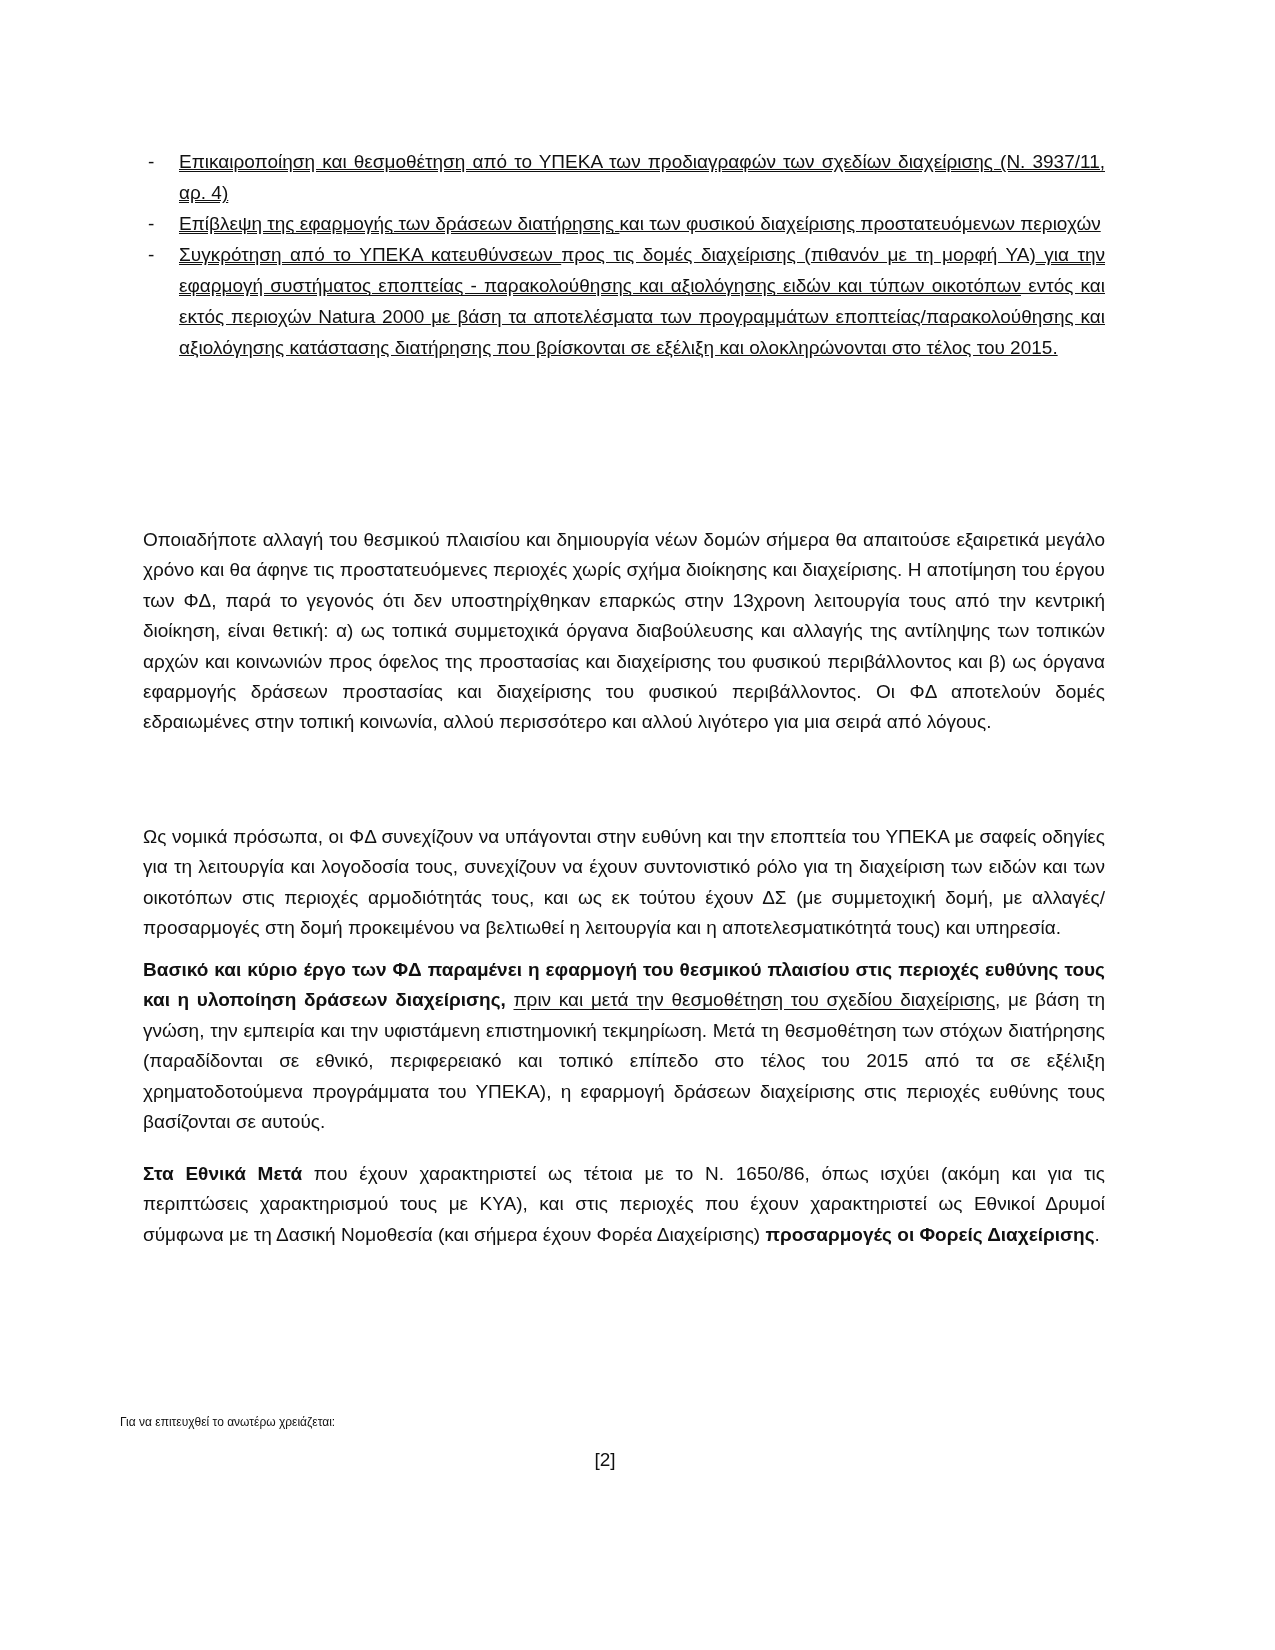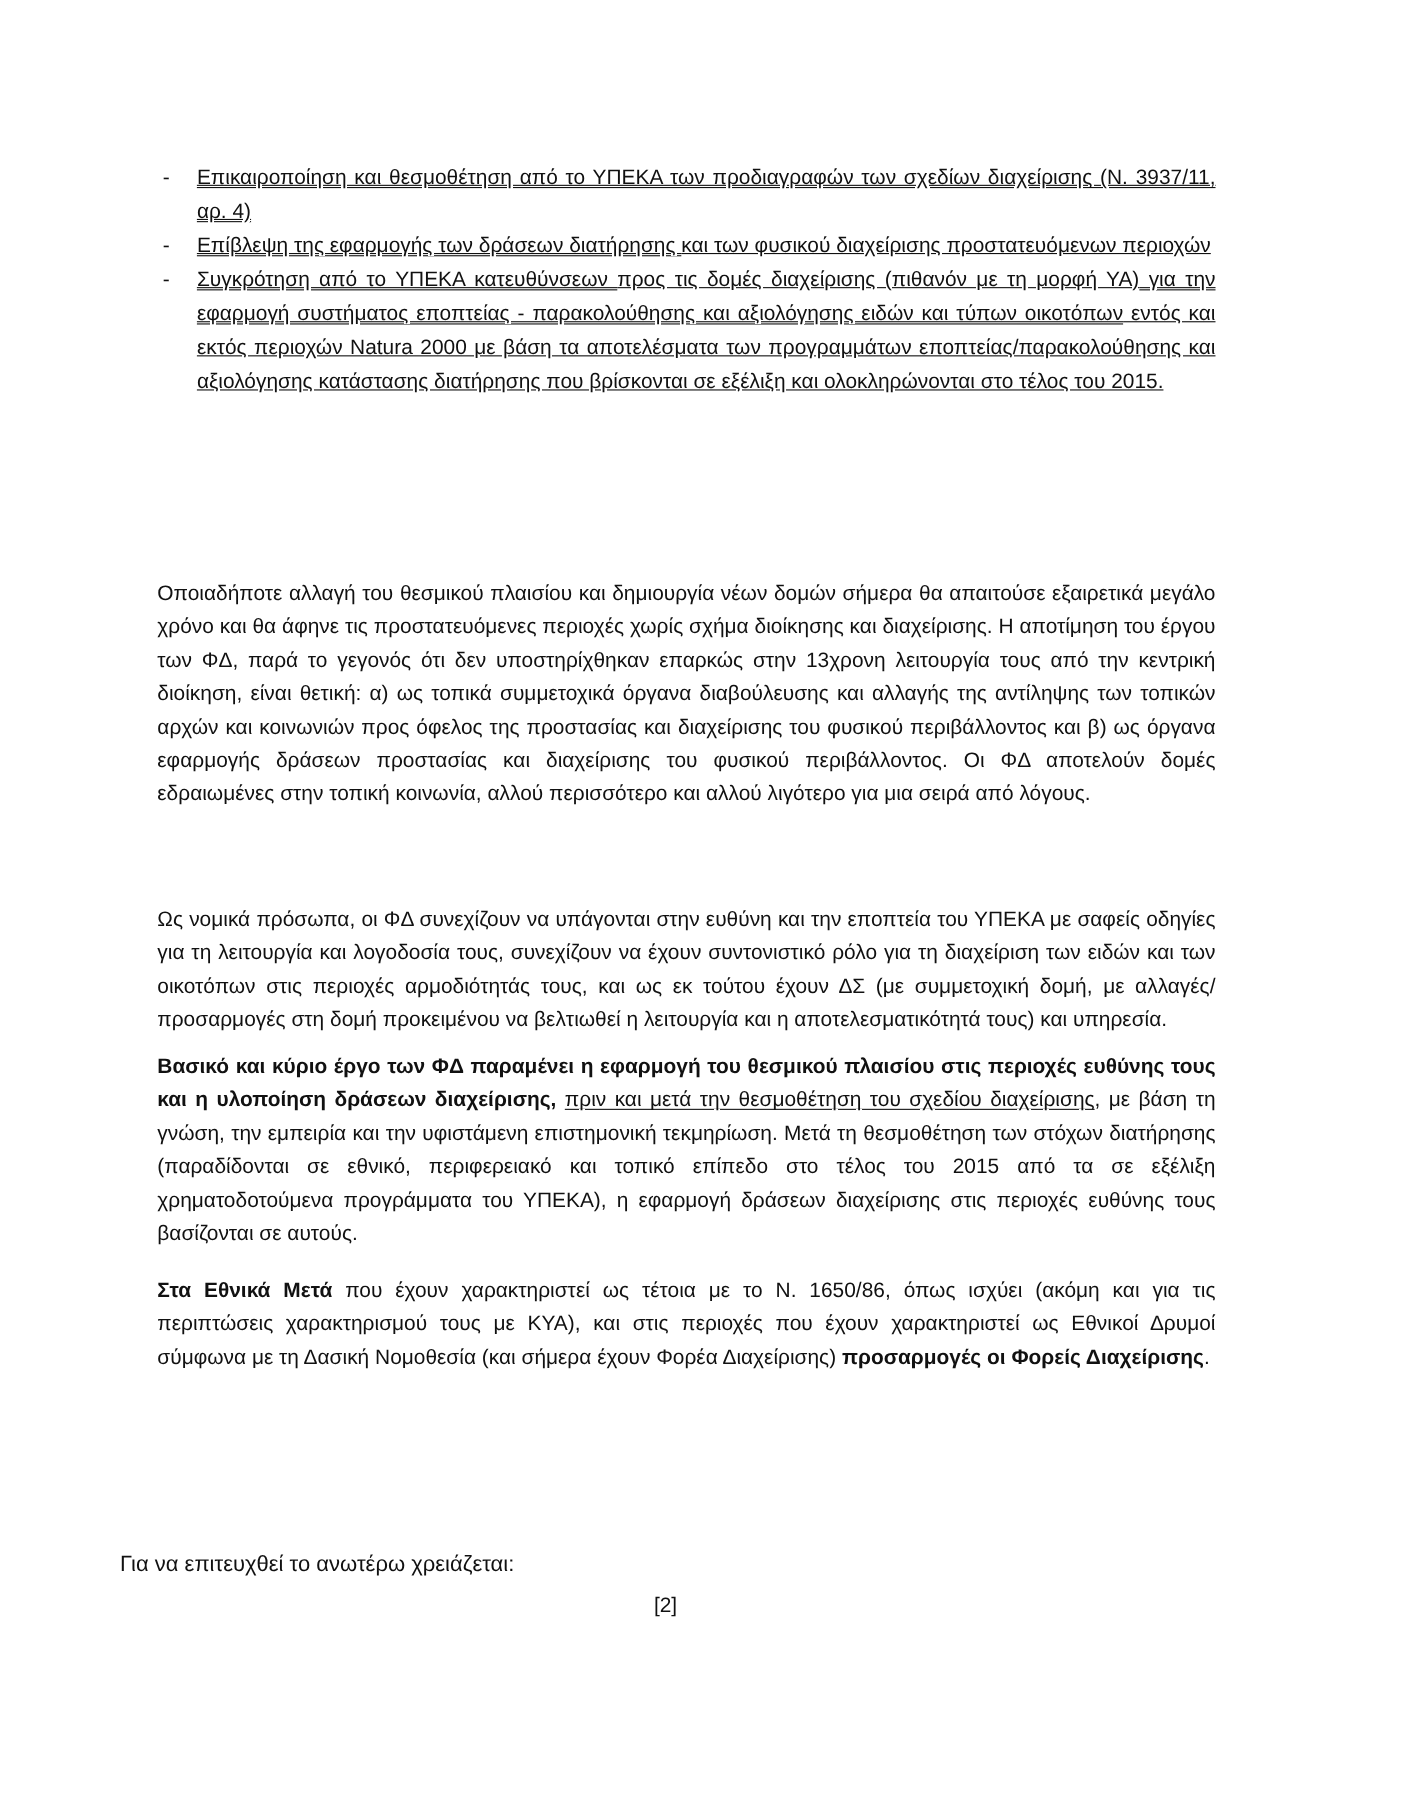--- a/index.html
+++ b/index.html
@@ -20,21 +20,21 @@
     }
     .para {
       position: absolute; left: 143px; width: 962px;
       font-size: 19px; line-height: 30.4px; text-align: justify; margin: 0;
     }
     .p1 { top: 525px; }
     .p2 { top: 822px; }
     .p3 { top: 955px; }
     .p4 { top: 1159px; }
     .p5 { top: 1300px; }
-    .final { position: absolute; left: 109px; top: 1407px; font-size: 20px; line-height: 31px; margin: 0; }
+    .final { position: absolute; left: 120px; top: 1407px; font-size: 12px; line-height: 31px; margin: 0; }
     .pagenum { position: absolute; left: 0; width: 1210px; top: 1444px; text-align: center; font-size: 19px; line-height: 31px; }
   </style>
 </head>
 <body>
 
 <div class="page">
 
   <ul class="bullets">
     <li class="bullet">
       <span class="dash">-</span>

